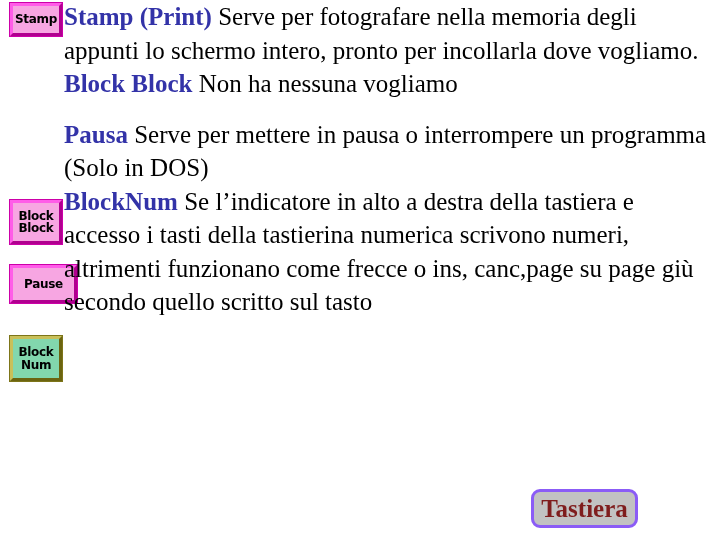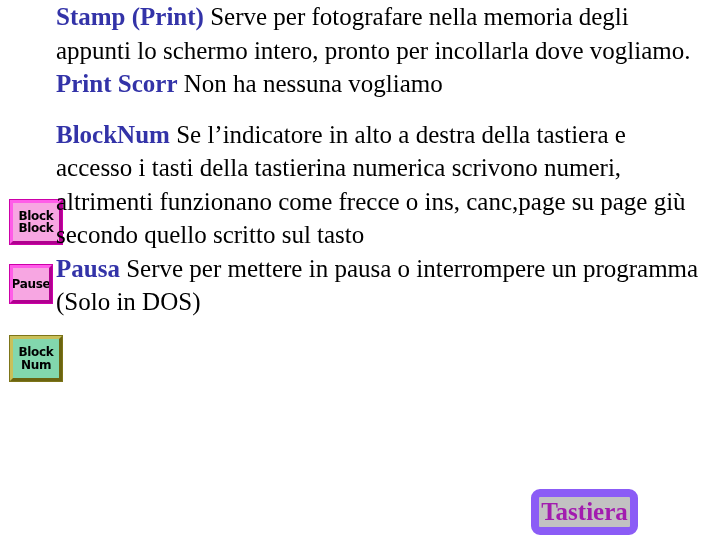--- a/index.html
+++ b/index.html
@@ -53,27 +53,27 @@
     border-bottom: 3px solid #6b6410;
     outline: 1px solid #7d7519;
   }
   .keycap .kline {
     display: block;
     white-space: nowrap;
   }
 
   #key-stamp      { left: 10px;  top: 3px;   width: 52px; height: 33px; font-size: 12px; }
   #key-blockscorr { left: 10px;  top: 200px; width: 52px; height: 44px; font-size: 12px; }
-  #key-pausa      { left: 10px;  top: 265px; width: 42px; height: 38px; font-size: 12px; }
+  #key-pausa      { left: 10px;  top: 265px; width: 67px; height: 38px; font-size: 12px; }
   #key-blocknum   { left: 10px;  top: 336px; width: 52px; height: 45px; font-size: 12px; }
 
   
   .textblock {
     position: absolute;
-    left: 56px;
+    left: 64px;
     top: 0px;
     width: 648px;
     font-size: 25px;
     line-height: 33.5px;
     color: #000000;
     text-align: left;
   }
   .para {
     margin: 0;
   }
@@ -84,67 +84,70 @@
   .gap {
     height: 17px;
   }
 
   
   #tastiera-box {
     position: absolute;
     left: 531px;
     top: 489px;
     width: 107px;
-    height: 46px;
+    height: 39px;
     box-sizing: border-box;
     background: #c2c2c2;
-    border: 8px solid #8b5cf6;
+    border: 3px solid #8b5cf6;
     border-radius: 9px;
     display: flex;
     align-items: center;
     justify-content: center;
     font-family: "Liberation Serif", "DejaVu Serif", serif;
     font-size: 25px;
     font-weight: bold;
-    color: #a21caf;
+    color: #7f1d1d;
     letter-spacing: 0px;
   }
 </style>
 </head>
 <body>
 
 <div class="slide">
 
+  <div class="keycap pink" id="key-stamp">
+    <span class="kline">Stamp</span>
+  </div>
 
   <div class="keycap pink" id="key-blockscorr">
     <span class="kline">Block</span>
     <span class="kline">Block</span>
   </div>
 
   <div class="keycap pink" id="key-pausa">
     <span class="kline">Pause</span>
   </div>
 
   <div class="keycap green" id="key-blocknum">
     <span class="kline">Block</span>
     <span class="kline">Num</span>
   </div>
 
   <div class="textblock">
 
     <p class="para"><span class="lead">Stamp (Print)</span><span> Serve per fotografare nella memoria degli appunti lo schermo intero, pronto per incollarla dove vogliamo.</span></p>
 
 
-    <p class="para"><span class="lead">Print Scorr</span><span> Non ha nessuna vogliamo</span></p>
+    <p class="para"><span class="lead">Block Block</span><span> Non ha nessuna vogliamo</span></p>
 
     <div class="gap"></div>
 
+    <p class="para"><span class="lead">Pausa</span><span> Serve per mettere in pausa o interrompere un programma (Solo in DOS)</span></p>
+
     <p class="para"><span class="lead">BlockNum</span><span> Se l’indicatore in alto a destra della tastiera e accesso i tasti della tastierina numerica scrivono numeri, altrimenti funzionano come frecce o ins, canc,page su page giù secondo quello scritto sul tasto</span></p>
-
-    <p class="para"><span class="lead">Pausa</span><span> Serve per mettere in pausa o interrompere un programma (Solo in DOS)</span></p>
 
   </div>
 
   <div id="tastiera-box">
     <span>Tastiera</span>
   </div>
 
 </div>
 
 </body></html>

